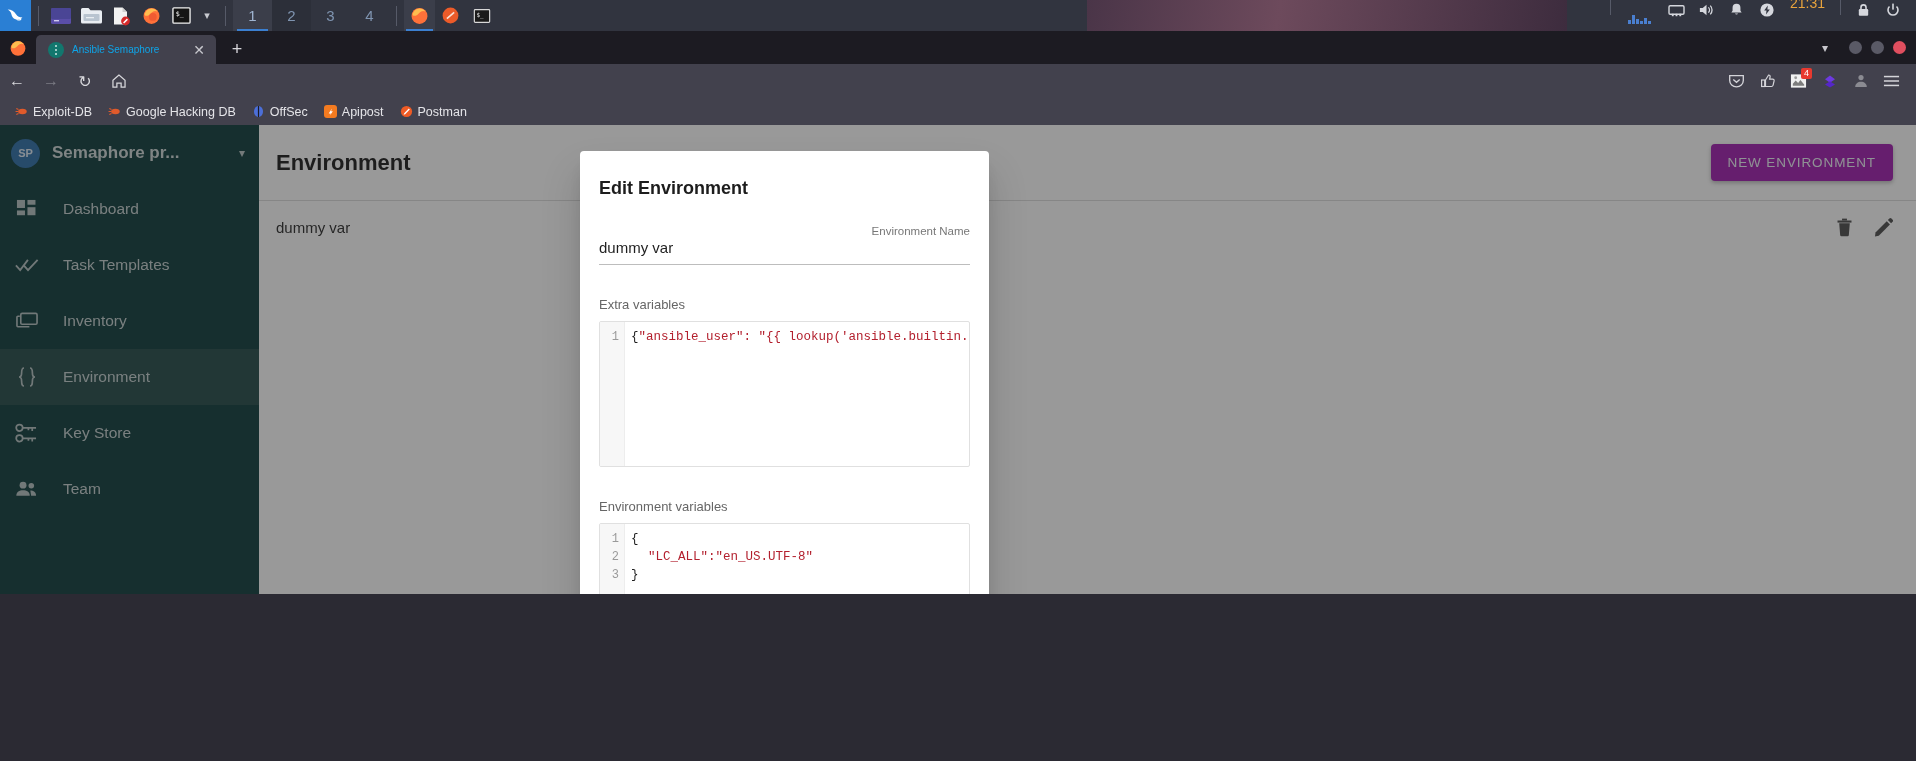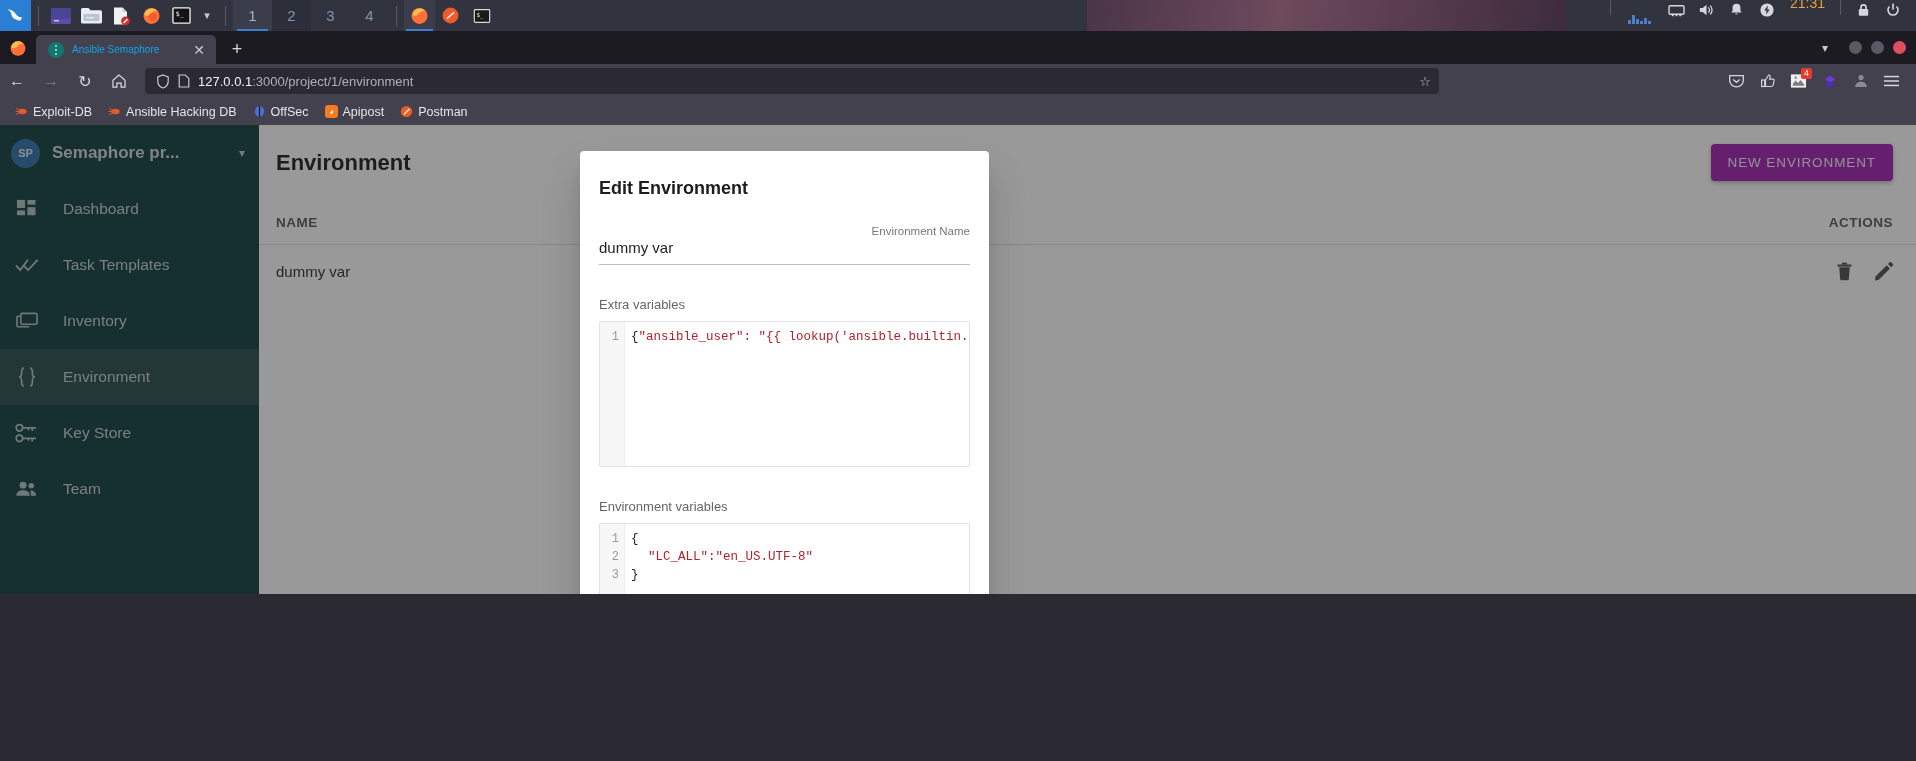--- a/index.html
+++ b/index.html
@@ -526,34 +526,20 @@
 <div id="ff-navbar">
   <div class="nav-btn">←</div>
   <div class="nav-btn disabled">→</div>
   <div class="nav-btn">↻</div>
   <div class="nav-btn">
     <svg width="16" height="16" viewBox="0 0 18 18" aria-hidden="true">
       <path d="M9 2.2L2.2 8.1V16h4.4v-4.6h4.8V16h4.4V8.1z" fill="none" stroke="#d8d8dc" stroke-width="1.4"></path>
     </svg>
   </div>
 
-  <div id="ff-urlbar">
-    <span class="u-icon">
-      <svg width="14" height="15" viewBox="0 0 14 15" aria-hidden="true">
-        <path d="M7 1l5.2 2v4.2C12.2 10.6 9.9 13 7 14 4.1 13 1.8 10.6 1.8 7.2V3z" fill="none" stroke="#c9c9cf" stroke-width="1.2"></path>
-      </svg>
-    </span>
-    <span class="u-icon">
-      <svg width="12" height="14" viewBox="0 0 12 14" aria-hidden="true">
-        <path d="M1.2 1h6L10.8 4.4V13H1.2z" fill="none" stroke="#c9c9cf" stroke-width="1.2"></path>
-      </svg>
-    </span>
-    <span id="ff-url-text"><b>127.0.0.1</b><span>:3000/project/1/environment</span></span>
-    <span id="ff-star">☆</span>
-  </div>
 
   <div id="ff-navbar-right">
     <div class="nav-ext">
       <svg width="17" height="16" viewBox="0 0 18 16" aria-hidden="true">
         <path d="M1.8 2.4h14.4v5.2c0 3.8-3.2 6.6-7.2 6.6S1.8 11.4 1.8 7.6z" fill="none" stroke="#d4d4d9" stroke-width="1.4"></path>
         <path d="M5.6 6.4L9 9.4l3.4-3" fill="none" stroke="#d4d4d9" stroke-width="1.4"></path>
       </svg>
     </div>
     <div class="nav-ext">
       <svg width="16" height="16" viewBox="0 0 16 16" aria-hidden="true">
@@ -601,21 +587,21 @@
     </span>
     <span>Exploit-DB</span>
   </div>
   <div class="bm">
     <span class="bm-ico" style="background:transparent">
       <svg width="13" height="11" viewBox="0 0 14 11" aria-hidden="true">
         <ellipse cx="8" cy="5.5" rx="4.6" ry="3" fill="#e05a2b"></ellipse>
         <path d="M3.4 5.5H.6M3.8 3.4L1.4 2.2M3.8 7.6L1.4 8.8" stroke="#e05a2b" stroke-width="1.1"></path>
       </svg>
     </span>
-    <span>Ansible Hacking DB</span>
+    <span>Google Hacking DB</span>
   </div>
   <div class="bm">
     <span class="bm-ico" style="background:transparent">
       <svg width="13" height="13" viewBox="0 0 13 13" aria-hidden="true">
         <path d="M6.5 1C4 1 2 3.4 2 6.5S4 12 6.5 12 11 9.6 11 6.5 9 1 6.5 1z" fill="#4c6fd8"></path>
         <rect x="5.9" y="1" width="1.2" height="11" fill="#1c1b22"></rect>
       </svg>
     </span>
     <span>OffSec</span>
   </div>
@@ -714,24 +700,20 @@
       <span class="sb-label">Team</span>
     </div>
   </div>
 
   <div id="main">
     <div id="main-head">
       <div id="page-title">Environment</div>
       <button id="btn-new-env">NEW ENVIRONMENT</button>
     </div>
 
-    <div id="tbl-head">
-      <div class="th-name">NAME</div>
-      <div class="th-actions">ACTIONS</div>
-    </div>
     <div id="tbl-div"></div>
 
     <div class="tbl-row">
       <div class="td-name">dummy var</div>
       <div class="td-actions">
         <span class="act-ico">
           <svg width="17" height="19" viewBox="0 0 18 20" aria-hidden="true">
             <rect x="1.6" y="2.6" width="14.8" height="2.2" fill="#4d4d4d"></rect>
             <rect x="6.4" y=".6" width="5.2" height="2" fill="#4d4d4d"></rect>
             <path d="M3.4 5.6h11.2l-1 12.4a1.4 1.4 0 01-1.4 1.3H5.8a1.4 1.4 0 01-1.4-1.3z" fill="#4d4d4d"></path>

